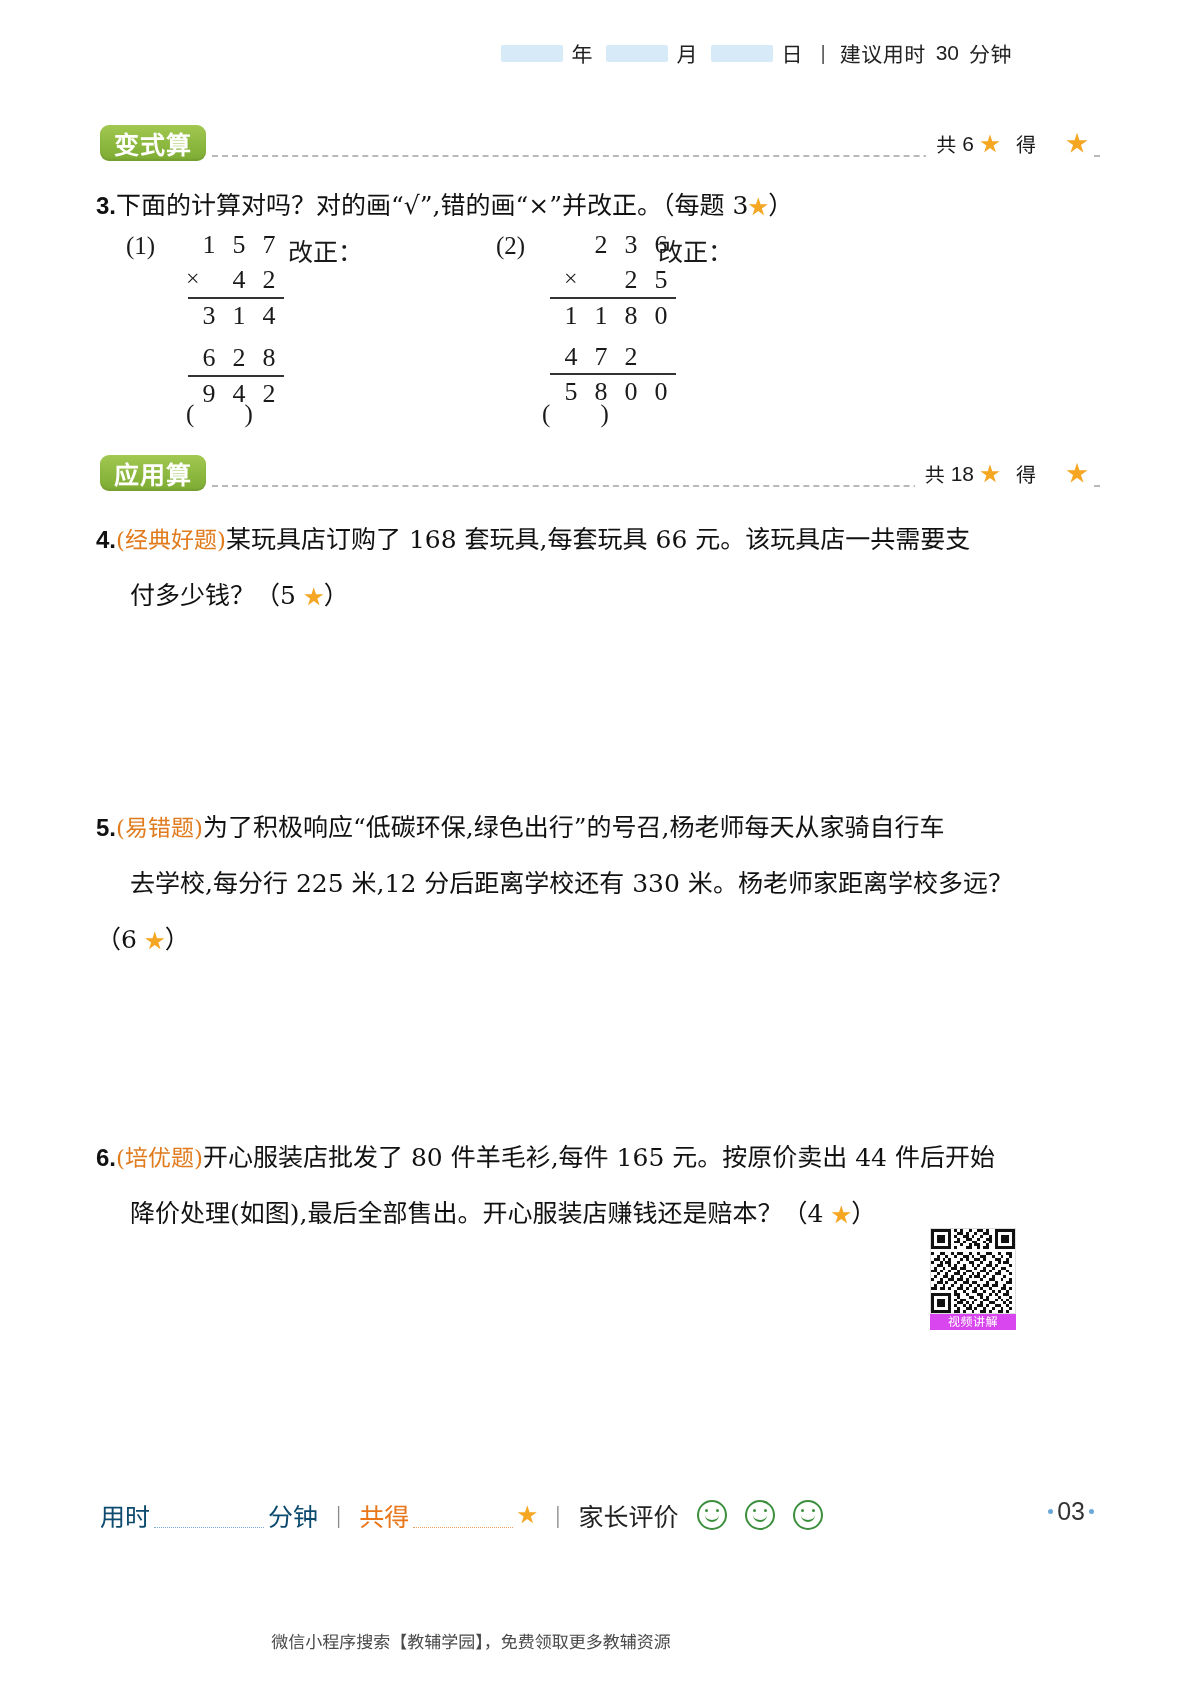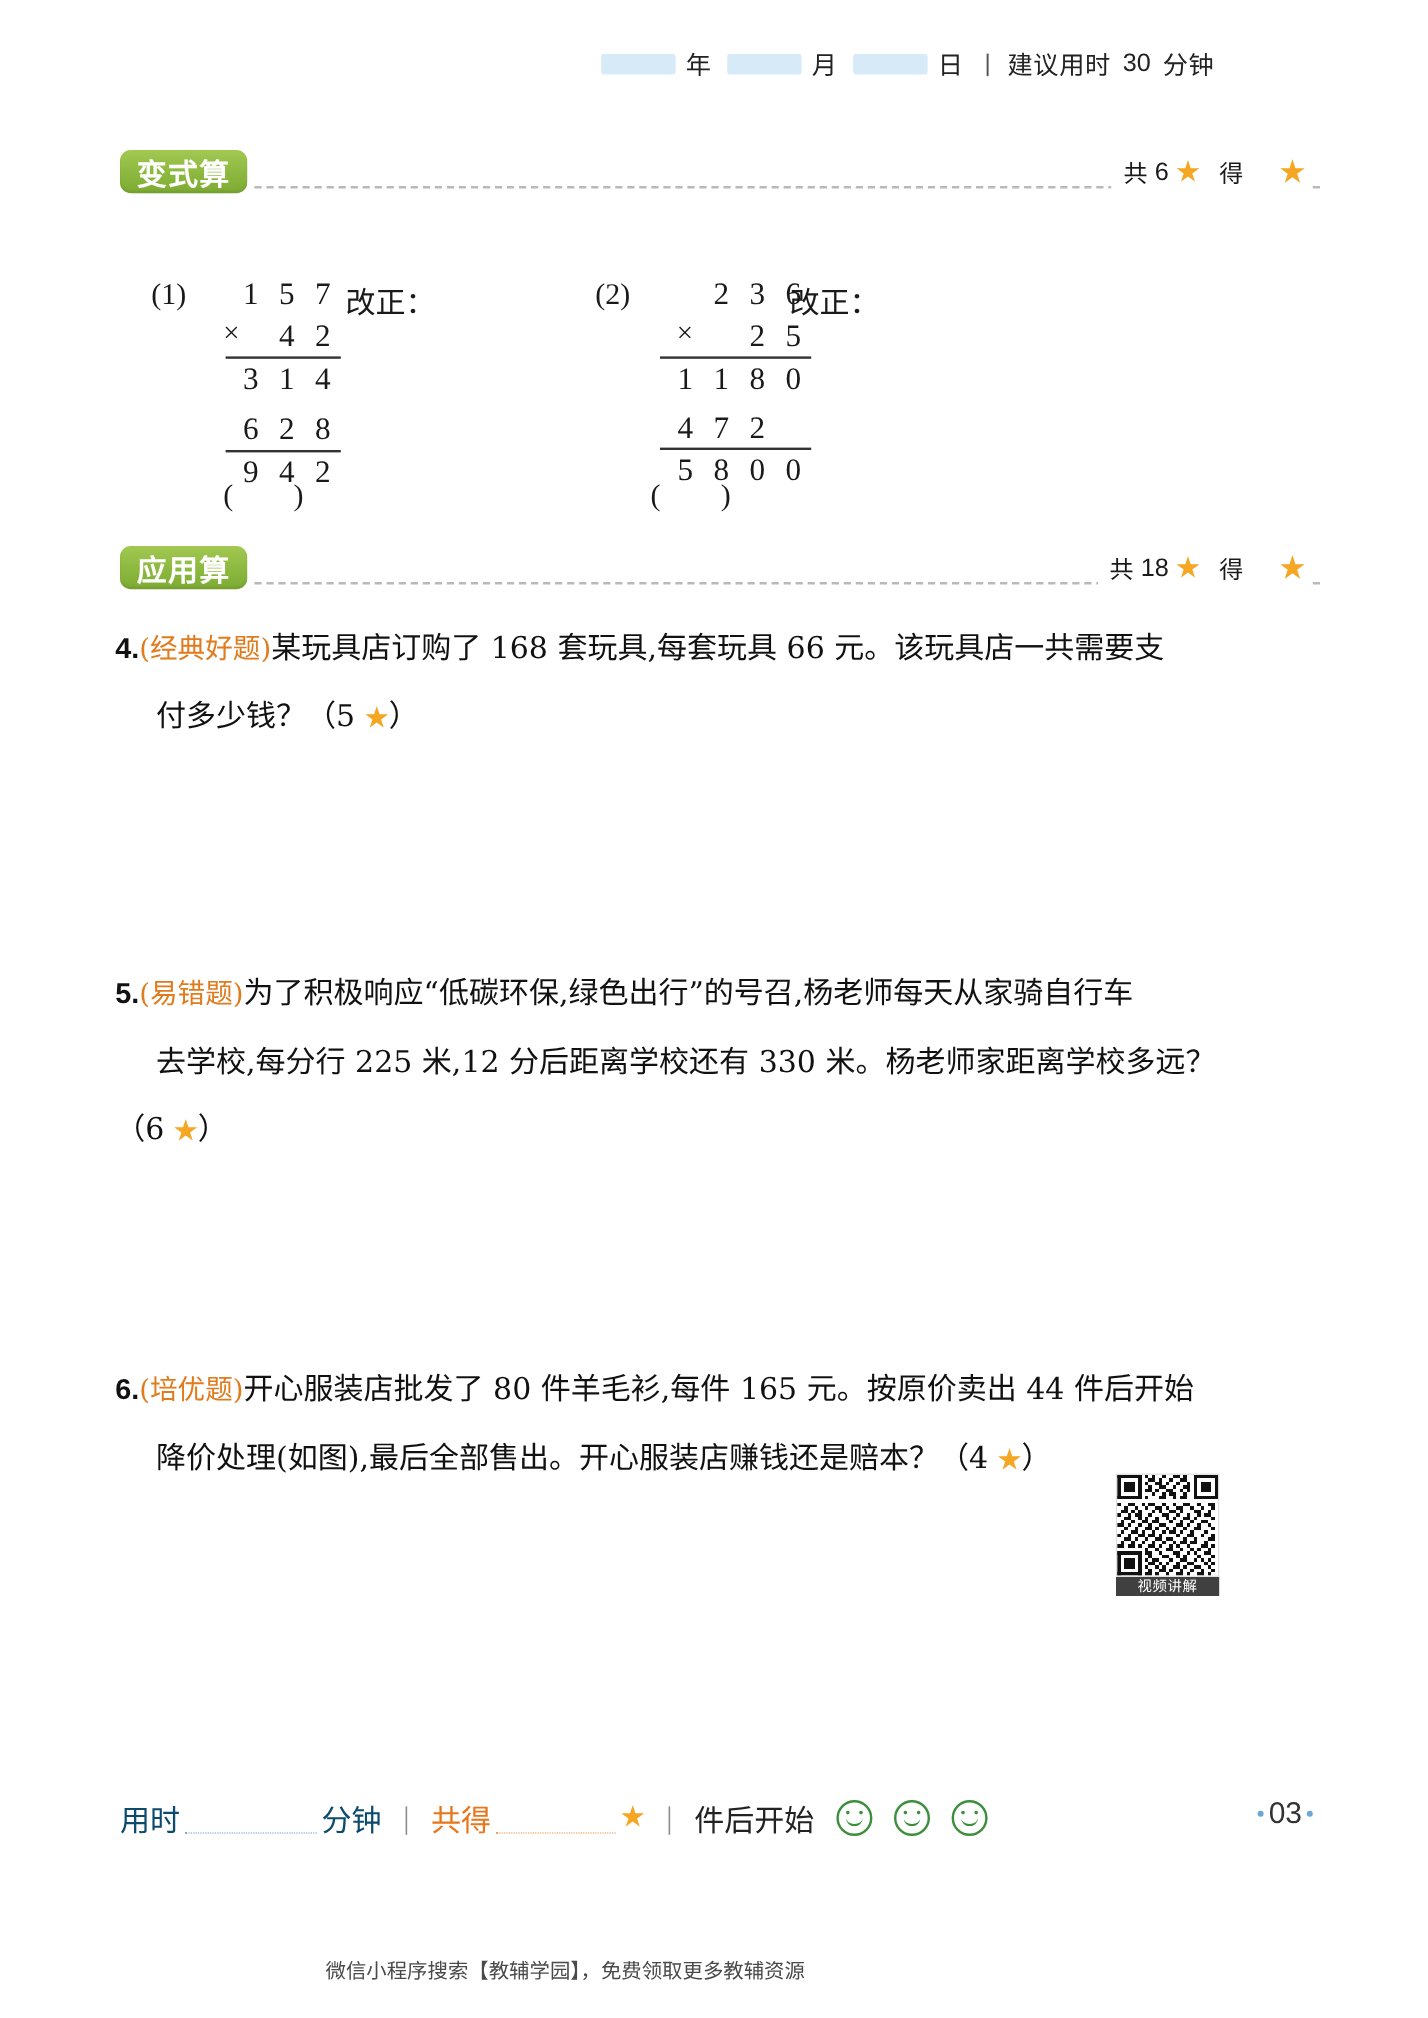--- a/index.html
+++ b/index.html
@@ -107,21 +107,21 @@
   .pricebox div{white-space:nowrap;}
 
   
   .qrwrap{position:absolute;}
   .qr{
     width:86px;height:86px;background:#fff;
     border:1px solid #ddd;box-sizing:border-box;
     position:relative;overflow:hidden;
   }
   .qrcap{
-    width:86px;text-align:center;background:#404040;color:#fff;
+    width:86px;text-align:center;background:#d946ef;color:#fff;
     font-size:12px;line-height:16px;height:16px;
     font-family:"DejaVu Sans",sans-serif;letter-spacing:.5px;
   }
 
   
   .footer{
     position:absolute;left:100px;top:1495px;width:1000px;height:40px;
     display:flex;align-items:center;
     font-size:25px;
   }
@@ -185,20 +185,23 @@
     <div class="dline"></div>
     <div class="score">
       <span class="cn">共</span>
         <span>6</span>
       <span class="star">★</span>
       <span class="cn" style="margin-left:10px;">得</span>
       <span class="star big" style="margin-left:24px;">★</span>
     </div>
   </div>
 
+  <div class="q" style="top:178px;">
+    <span class="no">3.</span><span>下面的计算对吗？对的画“√”,错的画“×”并改正。（每题 3</span><span class="qstar">★</span><span>）</span>
+  </div>
 
   <div class="vcalc" style="left:126px;top:228px;width:340px;height:190px;">
     <div class="vlabel">(1)</div>
     <div class="vgrid">
       <div class="vrow">
         <span class="dig">1</span>
         <span class="dig">5</span>
         <span class="dig">7</span>
       </div>
       <div class="vrow vline" style="width:96px;">
@@ -521,21 +524,21 @@
 
   <div class="footer">
     <span class="f-blue">用时</span>
     <span class="uline"></span>
     <span class="f-blue">分钟</span>
     <span class="vbar">|</span>
     <span class="f-orange">共得</span>
     <span class="uline orange"></span>
     <span class="star">★</span>
     <span class="vbar">|</span>
-    <span class="f-dark">件后开始</span>
+    <span class="f-dark">家长评价</span>
     <span class="smiley">
         <i class="l"></i>
         <i class="r"></i>
         <b></b>
       </span>
     <span class="smiley">
         <i class="l"></i>
         <i class="r"></i>
         <b></b>
       </span>

